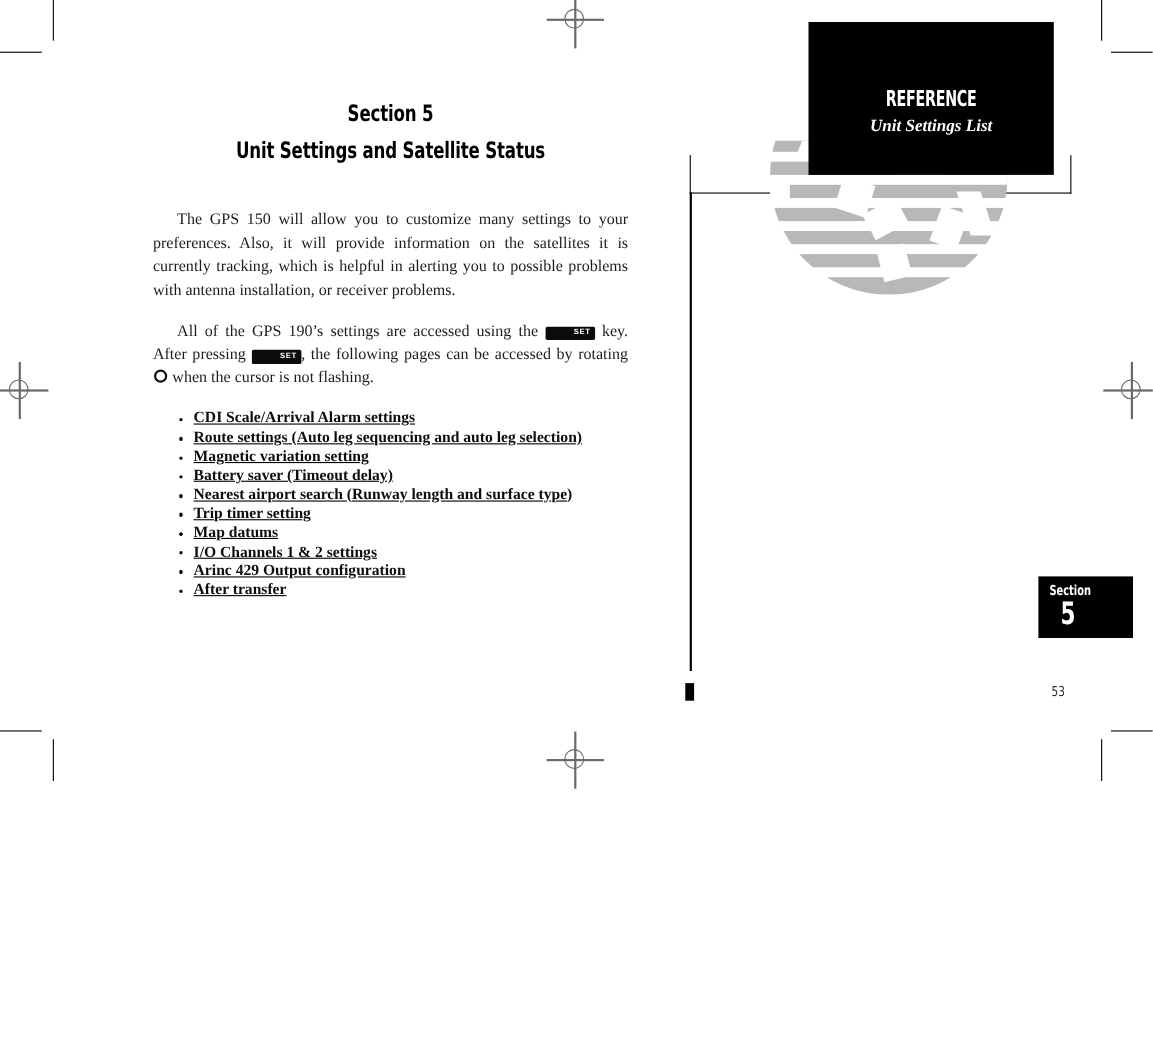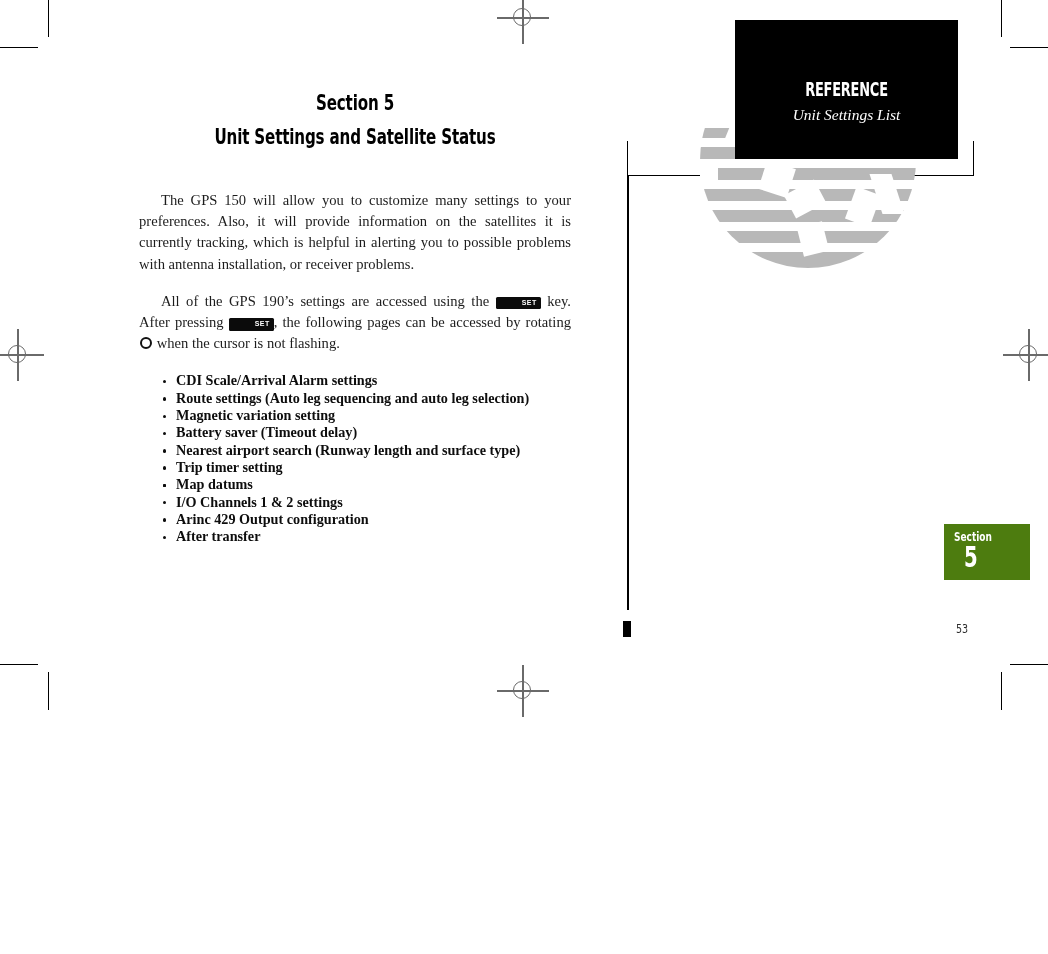--- a/index.html
+++ b/index.html
@@ -116,20 +116,21 @@
     border-radius: 50%;
     box-sizing: border-box;
     vertical-align: -1px;
     margin: 0 1px;
   }
 
   ul.settings {
     margin: 18px 0 0 0;
     padding: 0;
     list-style: none;
+    text-decoration: underline;
   }
   ul.settings li {
     position: relative;
     font-size: 14.2px;
     font-weight: bold;
     line-height: 17.3px;
     padding-left: 53px;
     color: #0d0d0d;
   }
   ul.settings li .dot {
@@ -215,32 +216,32 @@
   }
   .header-black .sub {
     position: absolute;
     left: 0;
     right: 0;
     top: 86px;
     text-align: center;
     color: #ffffff;
     font-family: "Liberation Serif", serif;
     font-style: italic;
-    font-weight: normal;
+    font-weight: bold;
     font-size: 15.5px;
   }
 
   
   .section-tab {
     position: absolute;
     left: 944px;
     top: 524px;
     width: 86px;
     height: 56px;
-    background: #4d7c0f;
+    background: #000000;
   }
   .section-tab .t-word {
     position: absolute;
     left: 10px;
     top: 5px;
     color: #ffffff;
     font-family: "DejaVu Sans Condensed", "Liberation Sans Narrow", "Liberation Sans", sans-serif;
     font-weight: bold;
     font-size: 12.5px;
     transform: scaleX(0.8);

